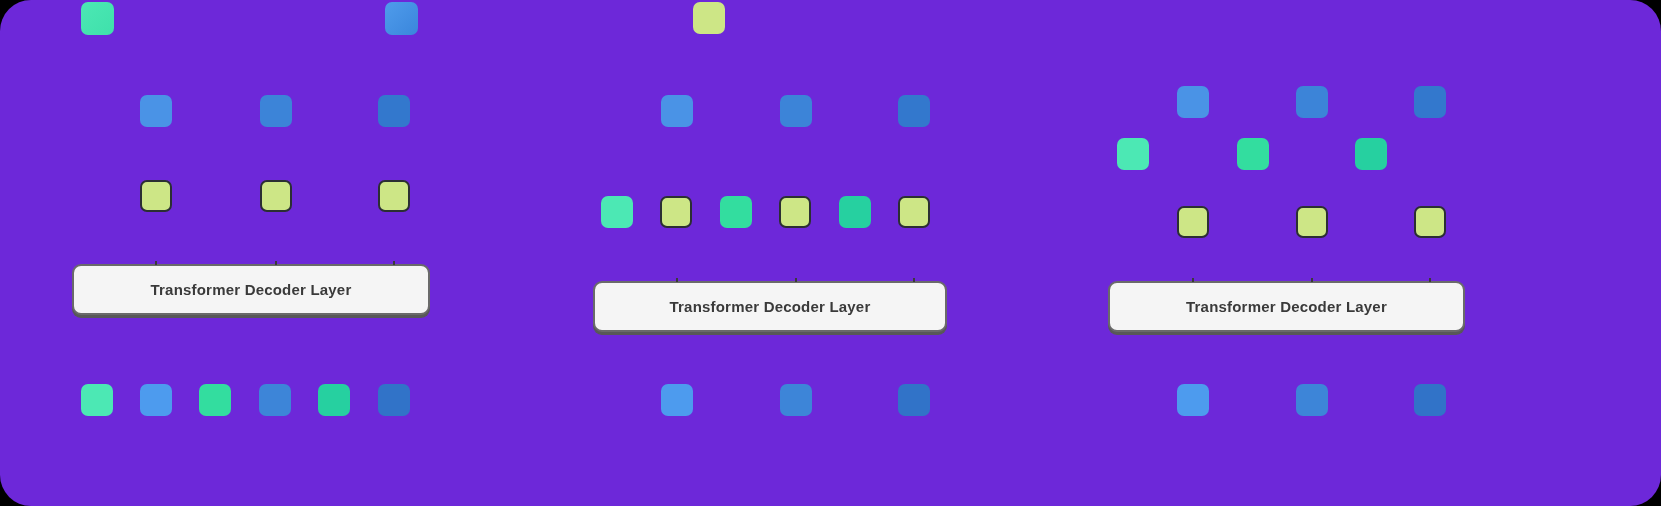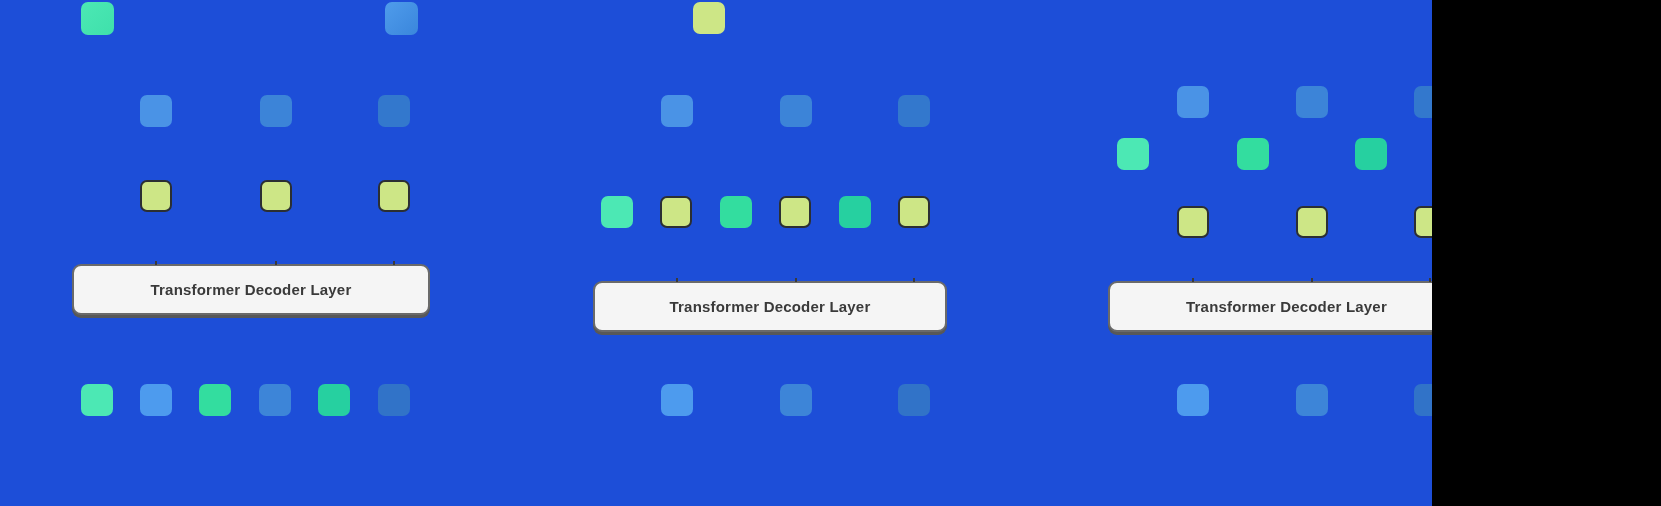--- a/index.html
+++ b/index.html
@@ -45,21 +45,21 @@
   .tick {
     position: absolute;
     width: 2px;
     height: 4px;
     background: #3a3a3a;
   }
 </style>
 </head>
 <body>
 
-<div id="canvas" style="width: 1432px; height: 506px; background: #1d4ed8;">
+<div id="canvas" style="width: 1661px; height: 506px; background: #6d28d9; border-radius: 31px;">
     <div style="position: absolute; left: 0px; top: 0px; width: 100%; height: 100%;">
       <div class="token" style="left: 81px; top: 2px; width: 33px; height: 33px; background: linear-gradient(135deg, rgb(76, 232, 180), rgb(63, 224, 171));"></div>
       <div class="token" style="left: 385px; top: 2px; width: 33px; height: 33px; background: linear-gradient(135deg, rgb(79, 156, 235), rgb(58, 134, 220));"></div>
       <div class="token" style="left: 140px; top: 95px; width: 32px; height: 32px; background: rgb(74, 147, 230);"></div>
       <div class="token" style="left: 260px; top: 95px; width: 32px; height: 32px; background: rgb(60, 132, 216);"></div>
       <div class="token" style="left: 378px; top: 95px; width: 32px; height: 32px; background: rgb(51, 120, 205);"></div>
       <div class="token bordered" style="left: 140px; top: 180px; width: 32px; height: 32px; background: rgb(205, 230, 134);"></div>
       <div class="token bordered" style="left: 260px; top: 180px; width: 32px; height: 32px; background: rgb(205, 230, 134);"></div>
       <div class="token bordered" style="left: 378px; top: 180px; width: 32px; height: 32px; background: rgb(205, 230, 134);"></div>
       <div class="token" style="left: 81px; top: 384px; width: 32px; height: 32px; background: rgb(76, 232, 180);"></div>

